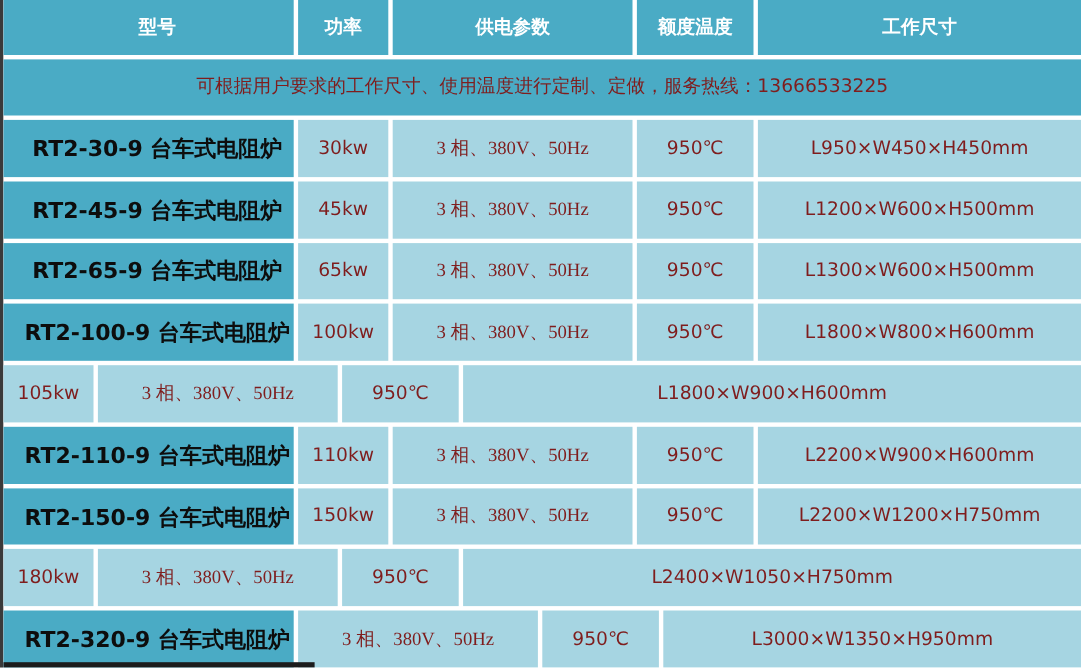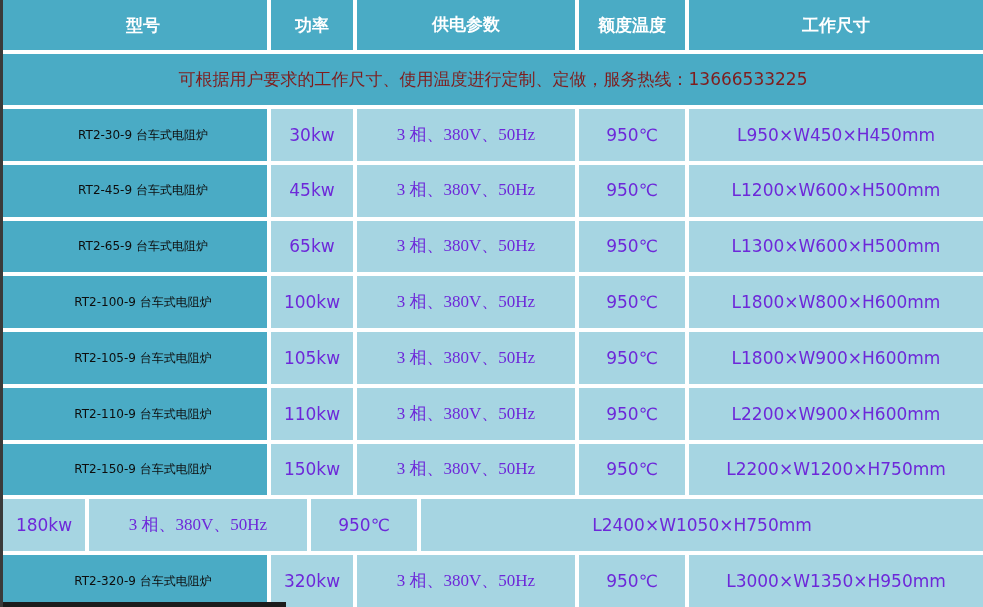--- a/index.html
+++ b/index.html
@@ -27,21 +27,21 @@
     min-height: 0;
   }
   .row.header-row { flex: 0 0 50px; }
   .row.notice-row { flex: 0 0 51px; }
   .cell {
     display: flex;
     align-items: center;
     justify-content: center;
     text-align: center;
     background: #a6d5e2;
-    color: #6d28d9;
+    color: #7f1d1d;
     font-size: 17px;
     line-height: 1.2;
     box-sizing: border-box;
   }
   .c1 { flex: 0 0 264px; padding-left: 16px; }
   .c2 { flex: 0 0 82px; }
   .c3 { flex: 0 0 218px; font-family: Liberation Serif, serif; }
   .c4 { flex: 0 0 106px; }
   .c5 { flex: 1 1 auto; text-align: center; }
   .header-row .cell {
@@ -52,22 +52,22 @@
   }
   .notice-row .cell {
     background: #4aabc5;
     color: #7f1d1d;
     font-size: 17px;
     flex: 1 1 auto;
   }
   .data-row .c1 {
     background: #4aabc5;
     color: #0d0d0d;
-    font-weight: normal;
-    font-size: 12px;
+    font-weight: bold;
+    font-size: 20px;
   }
   .bottom-accent {
     position: absolute;
     left: 0;
     bottom: 0;
     width: 283px;
     height: 5px;
     background: #1c1c1c;
   }
 </style>
@@ -114,21 +114,20 @@
 
   <div class="row data-row">
     <div class="cell c1">RT2-100-9 台车式电阻炉</div>
     <div class="cell c2">100kw</div>
     <div class="cell c3">3 相、380V、50Hz</div>
     <div class="cell c4">950℃</div>
     <div class="cell c5">L1800×W800×H600mm</div>
   </div>
 
   <div class="row data-row">
-    <div class="cell c1">RT2-105-9 台车式电阻炉</div>
     <div class="cell c2">105kw</div>
     <div class="cell c3">3 相、380V、50Hz</div>
     <div class="cell c4">950℃</div>
     <div class="cell c5">L1800×W900×H600mm</div>
   </div>
 
   <div class="row data-row">
     <div class="cell c1">RT2-110-9 台车式电阻炉</div>
     <div class="cell c2">110kw</div>
     <div class="cell c3">3 相、380V、50Hz</div>
@@ -146,20 +145,19 @@
 
   <div class="row data-row">
     <div class="cell c2">180kw</div>
     <div class="cell c3">3 相、380V、50Hz</div>
     <div class="cell c4">950℃</div>
     <div class="cell c5">L2400×W1050×H750mm</div>
   </div>
 
   <div class="row data-row">
     <div class="cell c1">RT2-320-9 台车式电阻炉</div>
-    <div class="cell c2">320kw</div>
     <div class="cell c3">3 相、380V、50Hz</div>
     <div class="cell c4">950℃</div>
     <div class="cell c5">L3000×W1350×H950mm</div>
   </div>
 
   <div class="bottom-accent"></div>
 </div>
 
 </body></html>

